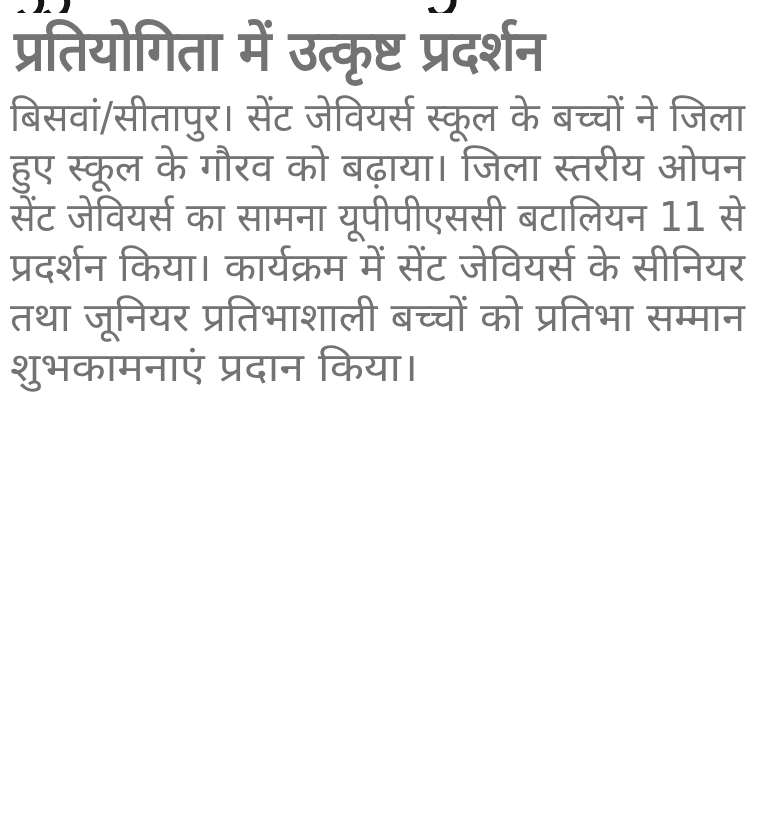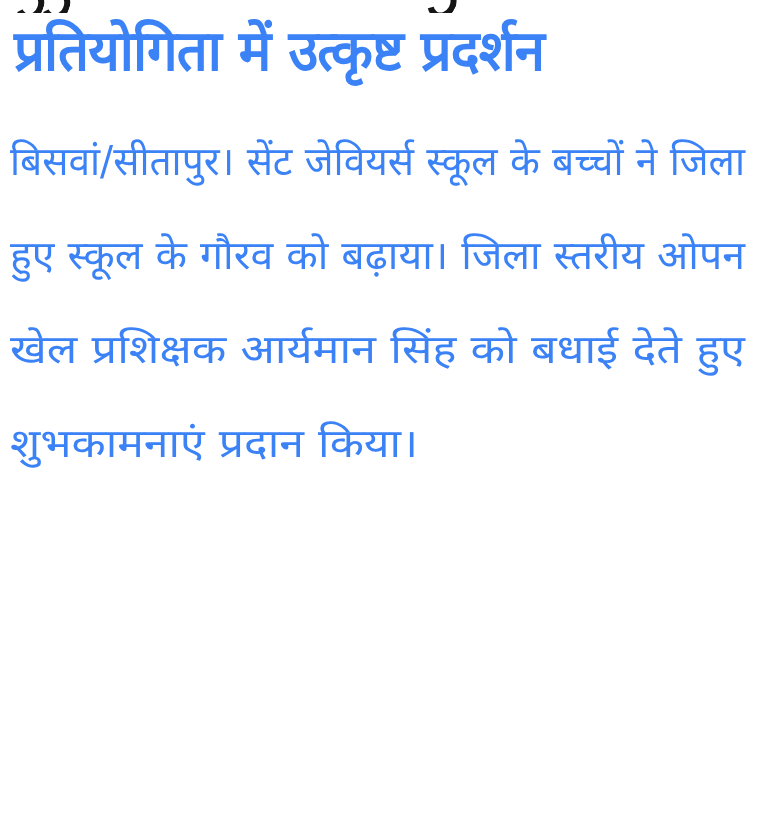--- a/index.html
+++ b/index.html
@@ -7,21 +7,21 @@
     padding: 0;
     background: #ffffff;
   }
   .page {
     position: relative;
     width: 765px;
     height: 833px;
     background: #ffffff;
     overflow: hidden;
     font-family: "DejaVu Sans", sans-serif;
-    color: #3b82f6;
+    color: #737373;
   }
   
   .top-crop {
     position: absolute;
     top: 0; left: 0;
     width: 765px;
     height: 13px;
     overflow: hidden;
   }
   .frag {
@@ -50,21 +50,21 @@
     font-size: 56px;
     line-height: 70px;
     height: 70px;
     letter-spacing: -1px;
   }
   .hl-row { height: 70px; }
   
   .body-block {
     padding: 6px 0 0 10px;
   }
-  .b-row { height: 50px; margin-top: 44px; }
+  .b-row { height: 50px; }
   .b-line {
     display: inline-block;
     white-space: nowrap;
     transform-origin: left center;
     font-size: 40px;
     line-height: 50px;
   }
 </style>
 </head>
 <body>
@@ -79,17 +79,19 @@
 
   <h1 class="headline">
     <div class="hl-row">
       <span class="hl-line" style="transform: scaleX(0.972505);">प्रतियोगिता में उत्कृष्ट प्रदर्शन</span>
     </div>
   </h1>
 
   <div class="body-block">
     <div class="b-row"><span class="b-line" style="transform: scaleX(0.970457);">बिसवां/सीतापुर। सेंट जेवियर्स स्कूल के बच्चों ने जिला</span></div>
     <div class="b-row"><span class="b-line" style="transform: scaleX(1.0239);">हुए स्कूल के गौरव को बढ़ाया। जिला स्तरीय ओपन</span></div>
-    <div class="b-row"><span class="b-line" style="transform: scaleX(1.12439);">खेल प्रशिक्षक आर्यमान सिंह को बधाई देते हुए</span></div>
+    <div class="b-row"><span class="b-line" style="transform: scaleX(0.949862);">सेंट जेवियर्स का सामना यूपीपीएससी बटालियन 11 से</span></div>
+    <div class="b-row"><span class="b-line" style="transform: scaleX(1.02795);">प्रदर्शन किया। कार्यक्रम में सेंट जेवियर्स के सीनियर</span></div>
+    <div class="b-row"><span class="b-line" style="transform: scaleX(1.03391);">तथा जूनियर प्रतिभाशाली बच्चों को प्रतिभा सम्मान</span></div>
     <div class="b-row"><span class="b-line" style="transform: scaleX(1.11233);">शुभकामनाएं प्रदान किया।</span></div>
   </div>
 
 </div>
 
 </body></html>

